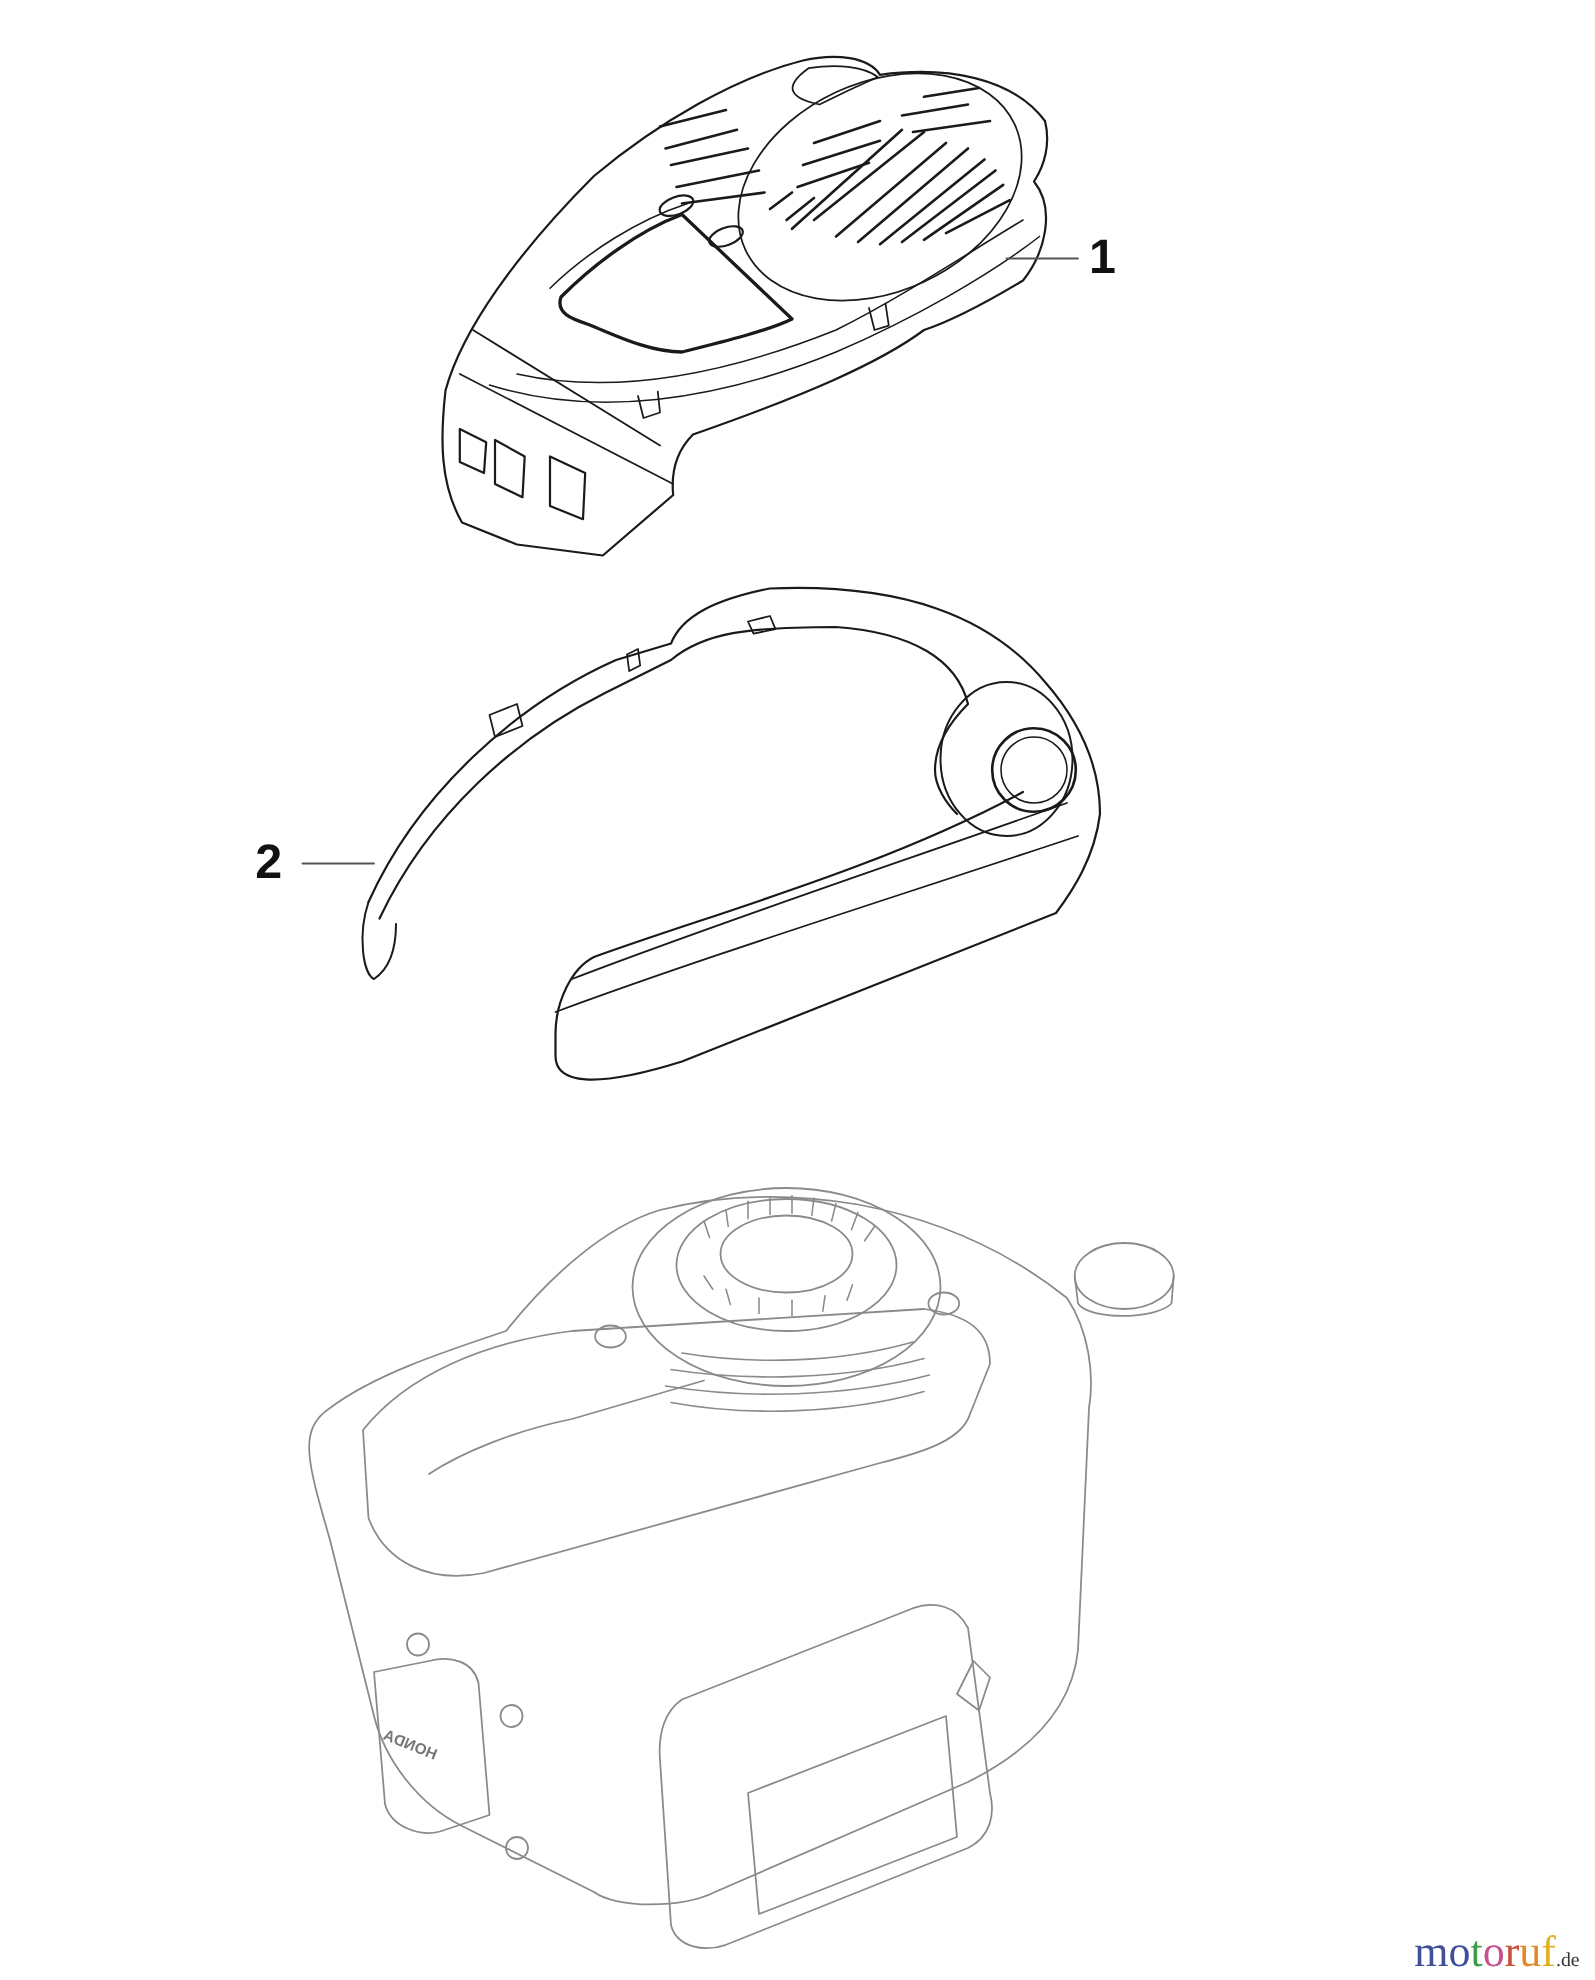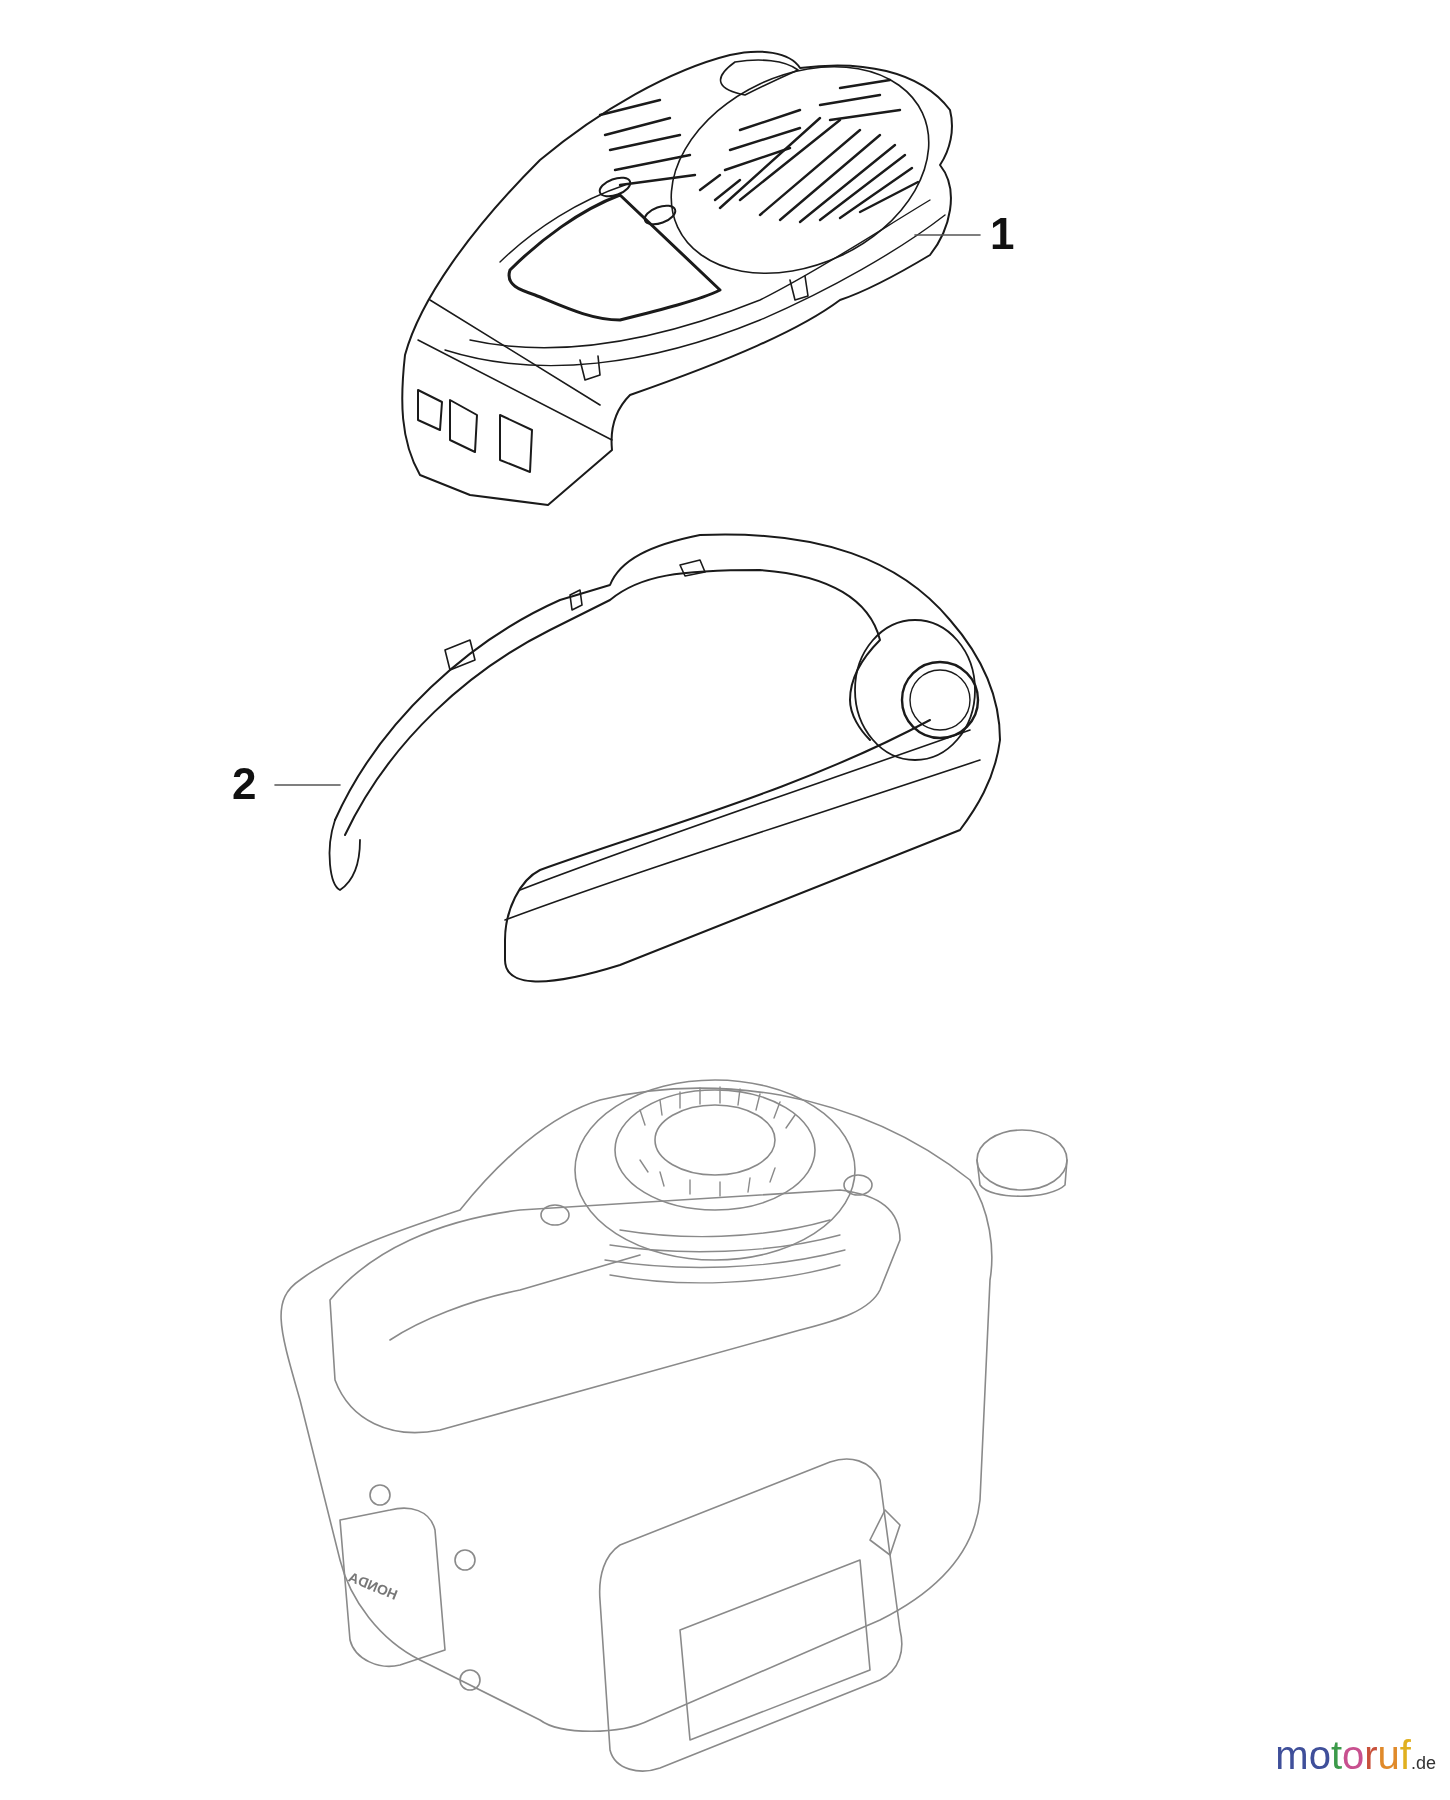--- a/index.html
+++ b/index.html
@@ -2,21 +2,21 @@
 <html><head>
 <meta charset="utf-8">
 <style>
   html, body { margin: 0; padding: 0; background: #ffffff; }
   body { width: 1450px; height: 1800px; position: relative; overflow: hidden;
          font-family: "Liberation Sans", sans-serif; }
   .canvas { position: absolute; left: 0; top: 0; width: 1450px; height: 1800px; }
   svg.drawing { position: absolute; left: 0; top: 0; }
   .callout-num { position: absolute; font-family: "Liberation Sans", sans-serif;
                  font-weight: bold; font-size: 44px; color: #111; line-height: 1; }
-  .logo { position: absolute; right: 14px; bottom: 22px; font-family: Liberation Sans, sans-serif;
+  .logo { position: absolute; right: 14px; bottom: 3px; font-family: Liberation Serif, serif;
           font-size: 40px; letter-spacing: 0px; white-space: nowrap; }
   .logo .suffix { font-size: 18px; color: #333; }
 </style>
 </head>
 <body>
 
 <div class="canvas">
 
   <svg class="drawing" width="1450" height="1800" viewBox="0 0 1450 1800" fill="none" stroke-linecap="round" stroke-linejoin="round">
 

